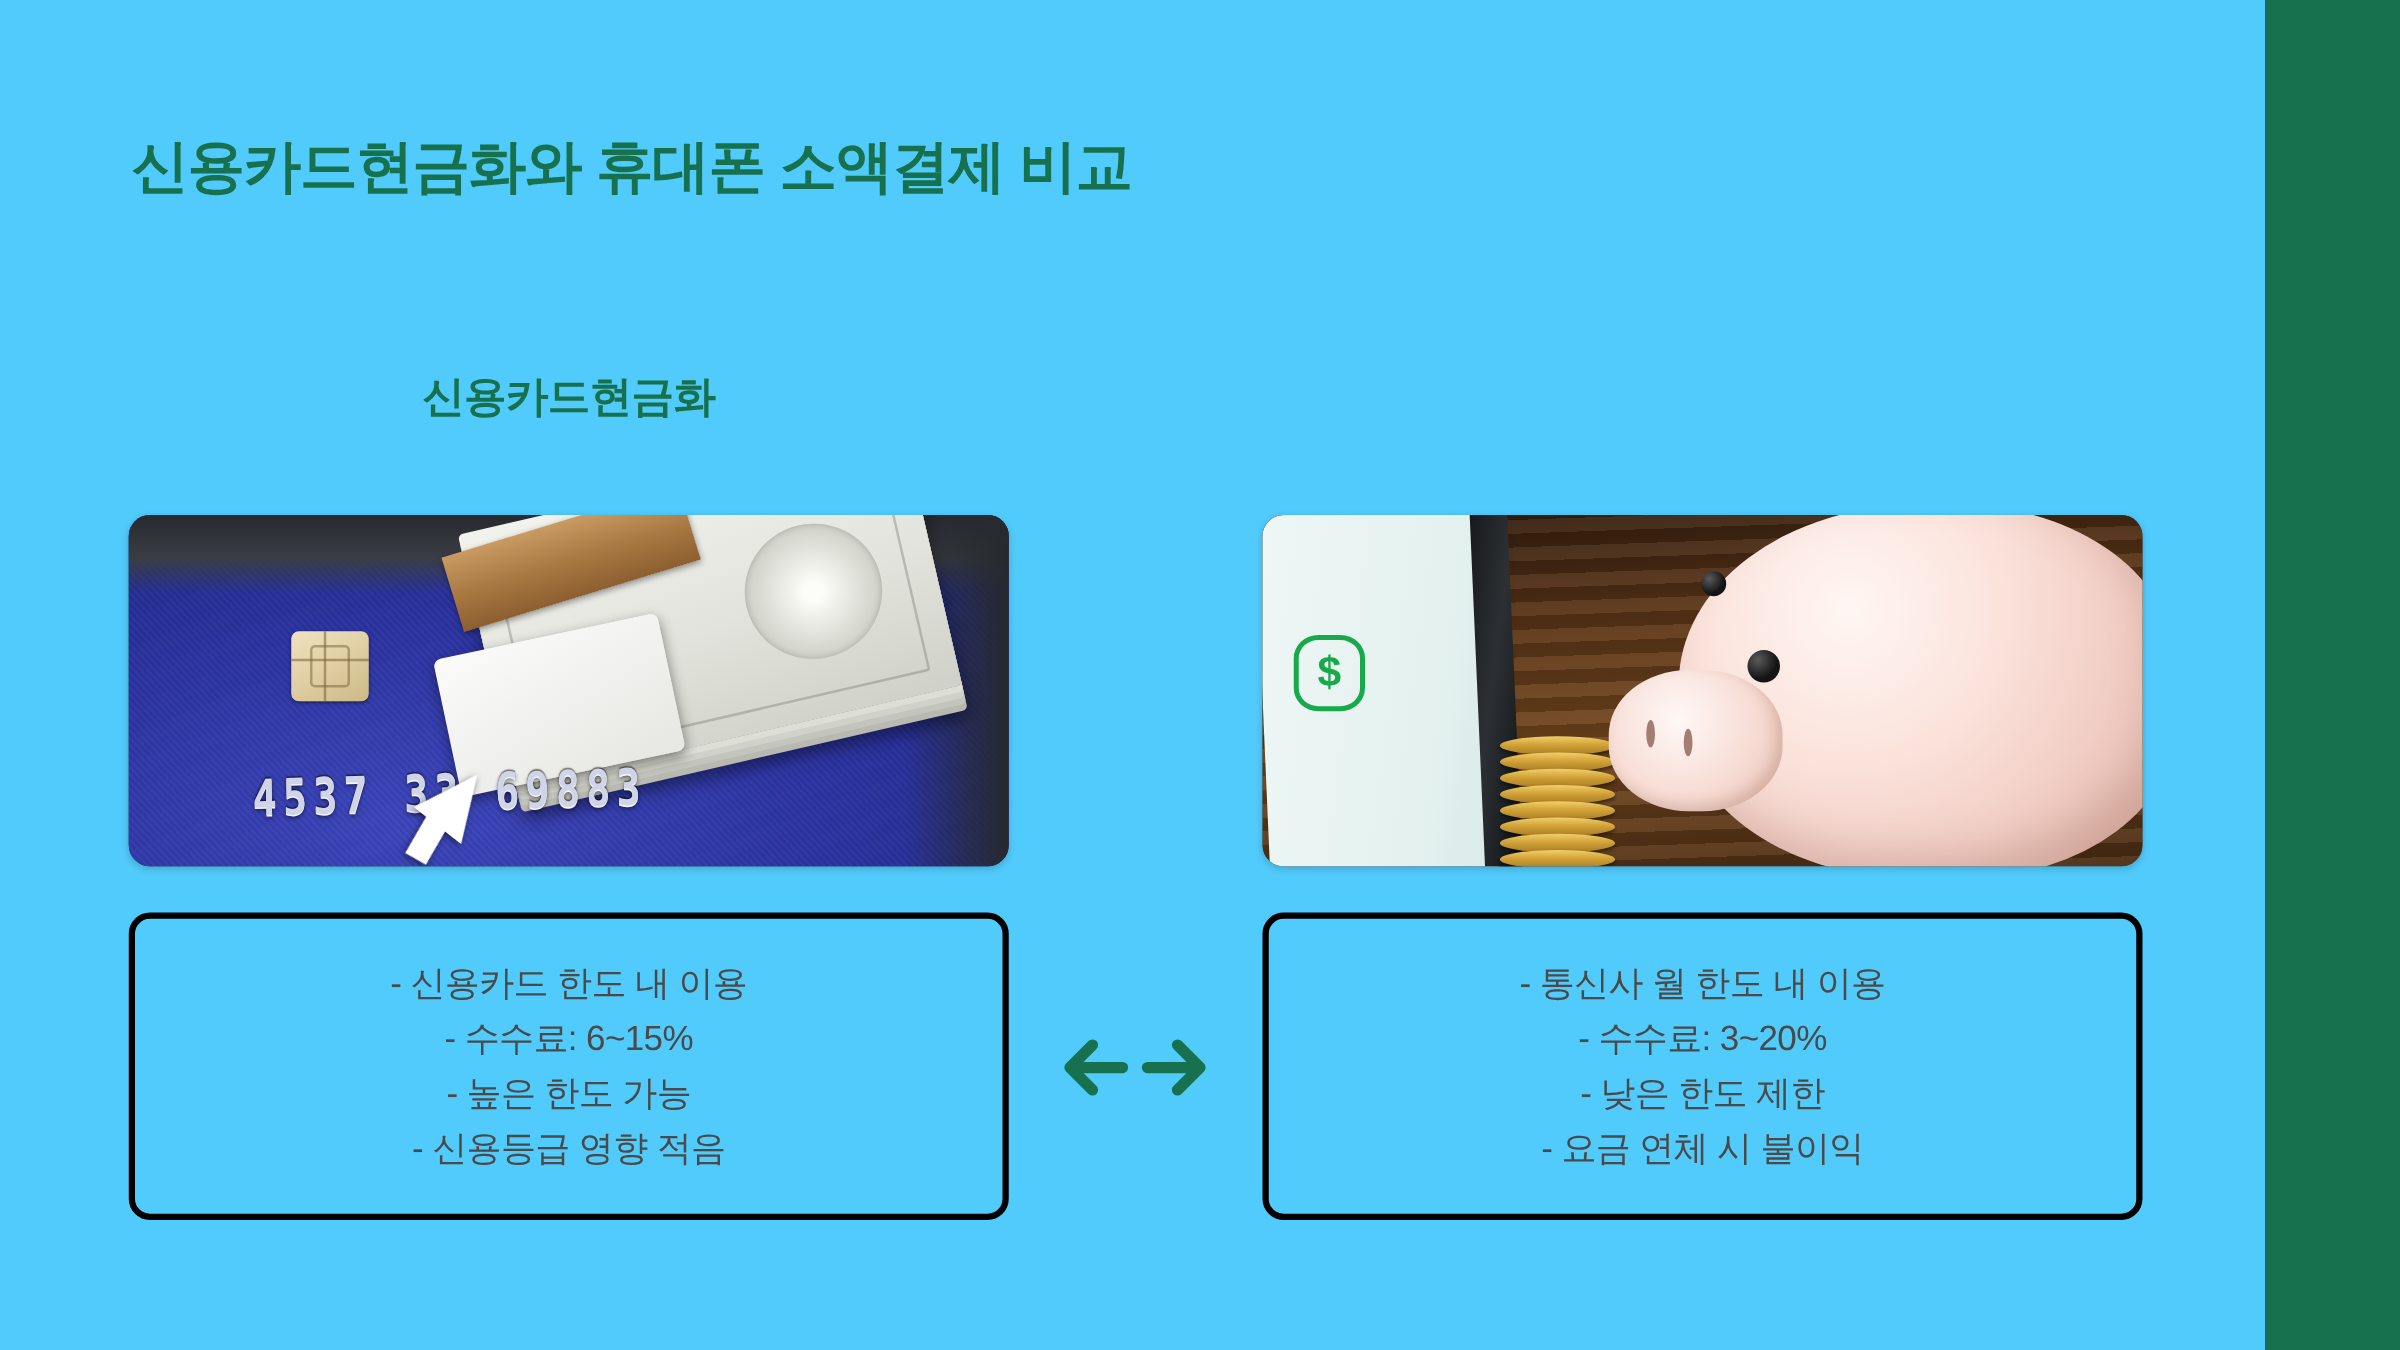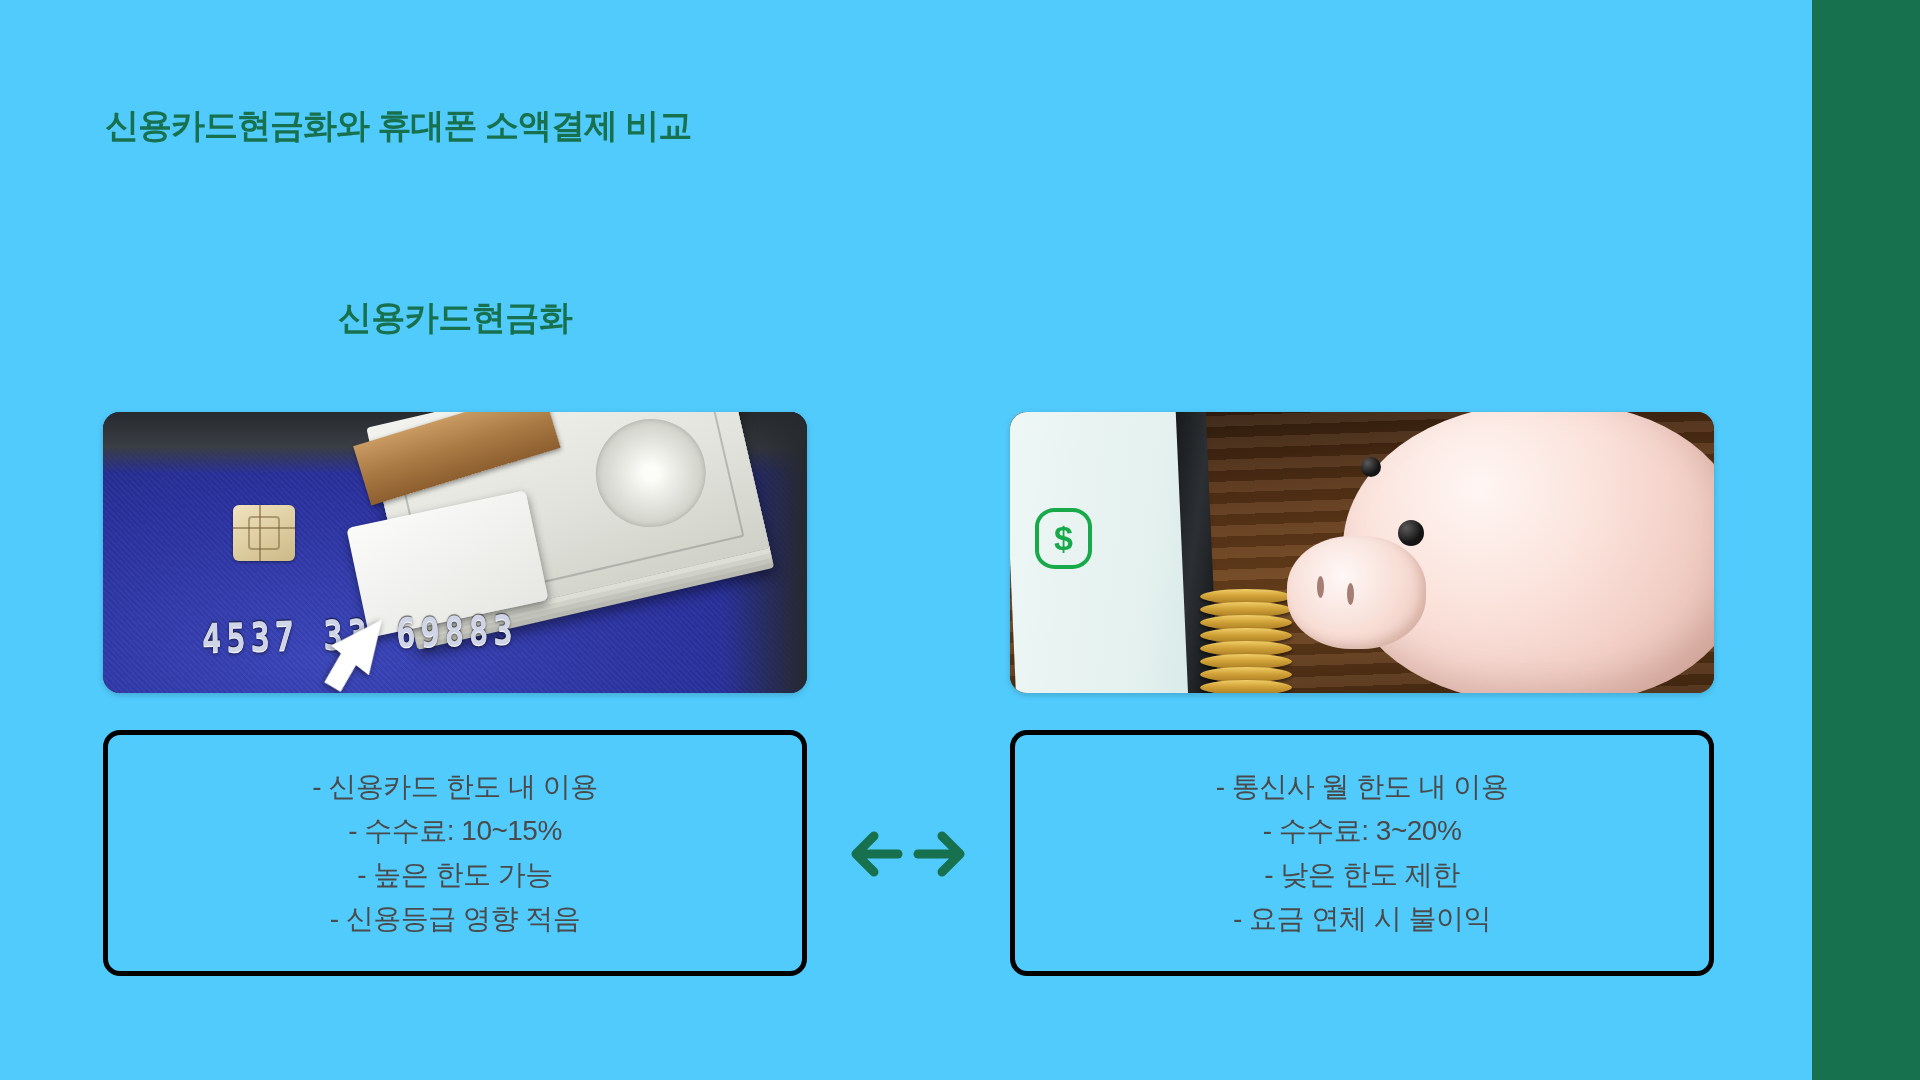--- a/index.html
+++ b/index.html
@@ -15,21 +15,21 @@
     position:absolute; top:0; right:0; width:108px; height:1080px;
     background:#17714f;
   }
 
   .slide {
     position:absolute; left:0; top:0; width:1812px; height:1080px;
   }
 
   .page-title {
     position:absolute; left:105px; top:103px;
-    font-size:34px; font-weight:bold; letter-spacing:-1px;
+    font-size:46px; font-weight:bold; letter-spacing:-1px;
     color:#17714f; white-space:nowrap;
   }
 
   .col-heading {
     position:absolute; top:295px; width:704px; text-align:center;
     font-size:34px; font-weight:bold; letter-spacing:-0.5px;
     color:#17714f;
   }
 
   
@@ -250,21 +250,21 @@
         <i></i>
       </div>
 
     <div class="cc-digits">4537 33 69883</div>
 
     <div class="cc-cursor"></div>
   </div>
 
   <div class="info-box" style="left:103px;">
     <div class="info-line">- 신용카드 한도 내 이용</div>
-    <div class="info-line">- 수수료: 10~15%</div>
+    <div class="info-line">- 수수료: 6~15%</div>
     <div class="info-line">- 높은 한도 가능</div>
     <div class="info-line">- 신용등급 영향 적음</div>
   </div>
 
   <div class="swap-arrow">
     <svg width="128" height="62" viewBox="0 0 128 62" aria-hidden="true">
       <g stroke="#17714f" stroke-width="9" stroke-linecap="round" stroke-linejoin="round" fill="none">
         <path d="M54 31 H16"></path>
         <path d="M30 13 L12 31 L30 49"></path>
         <path d="M74 31 H112"></path>

